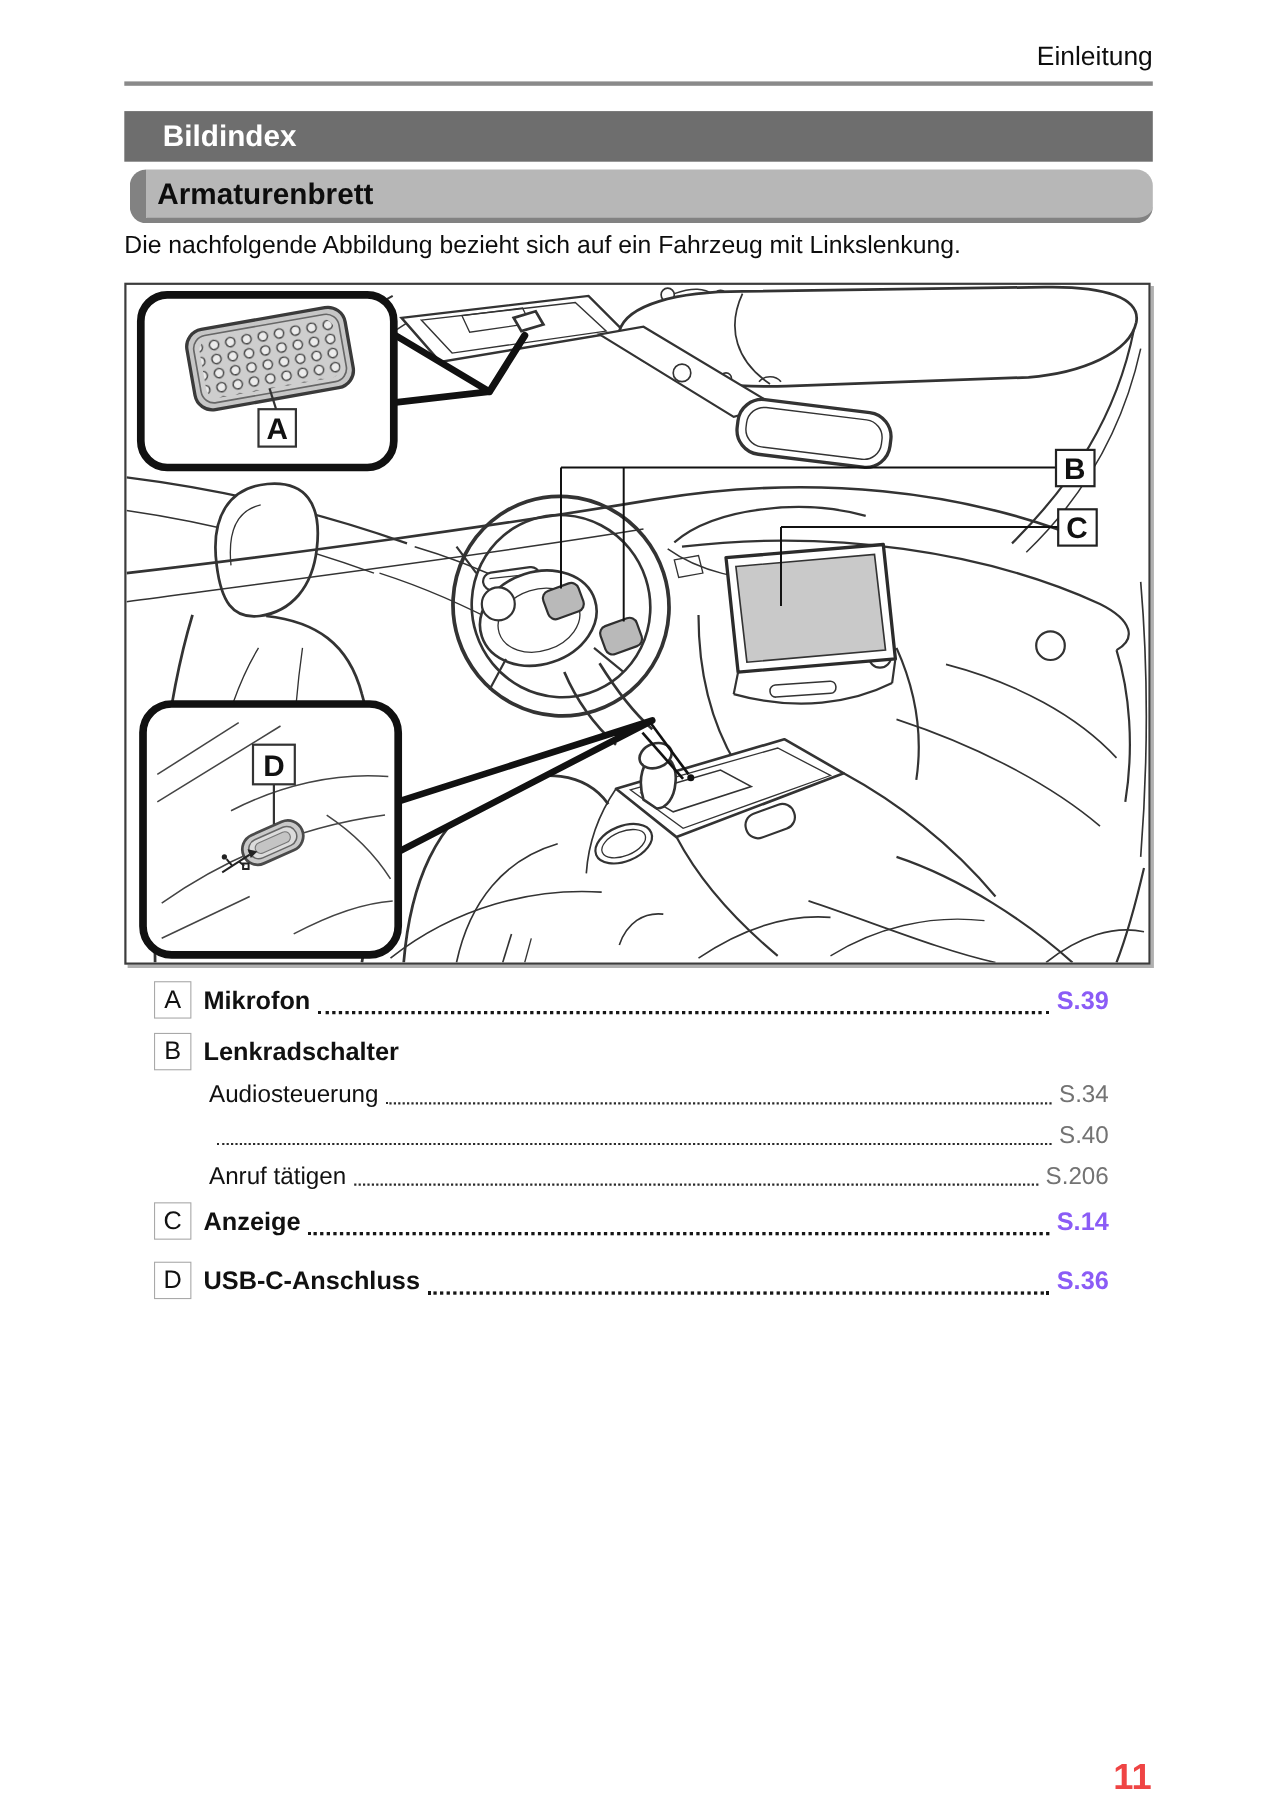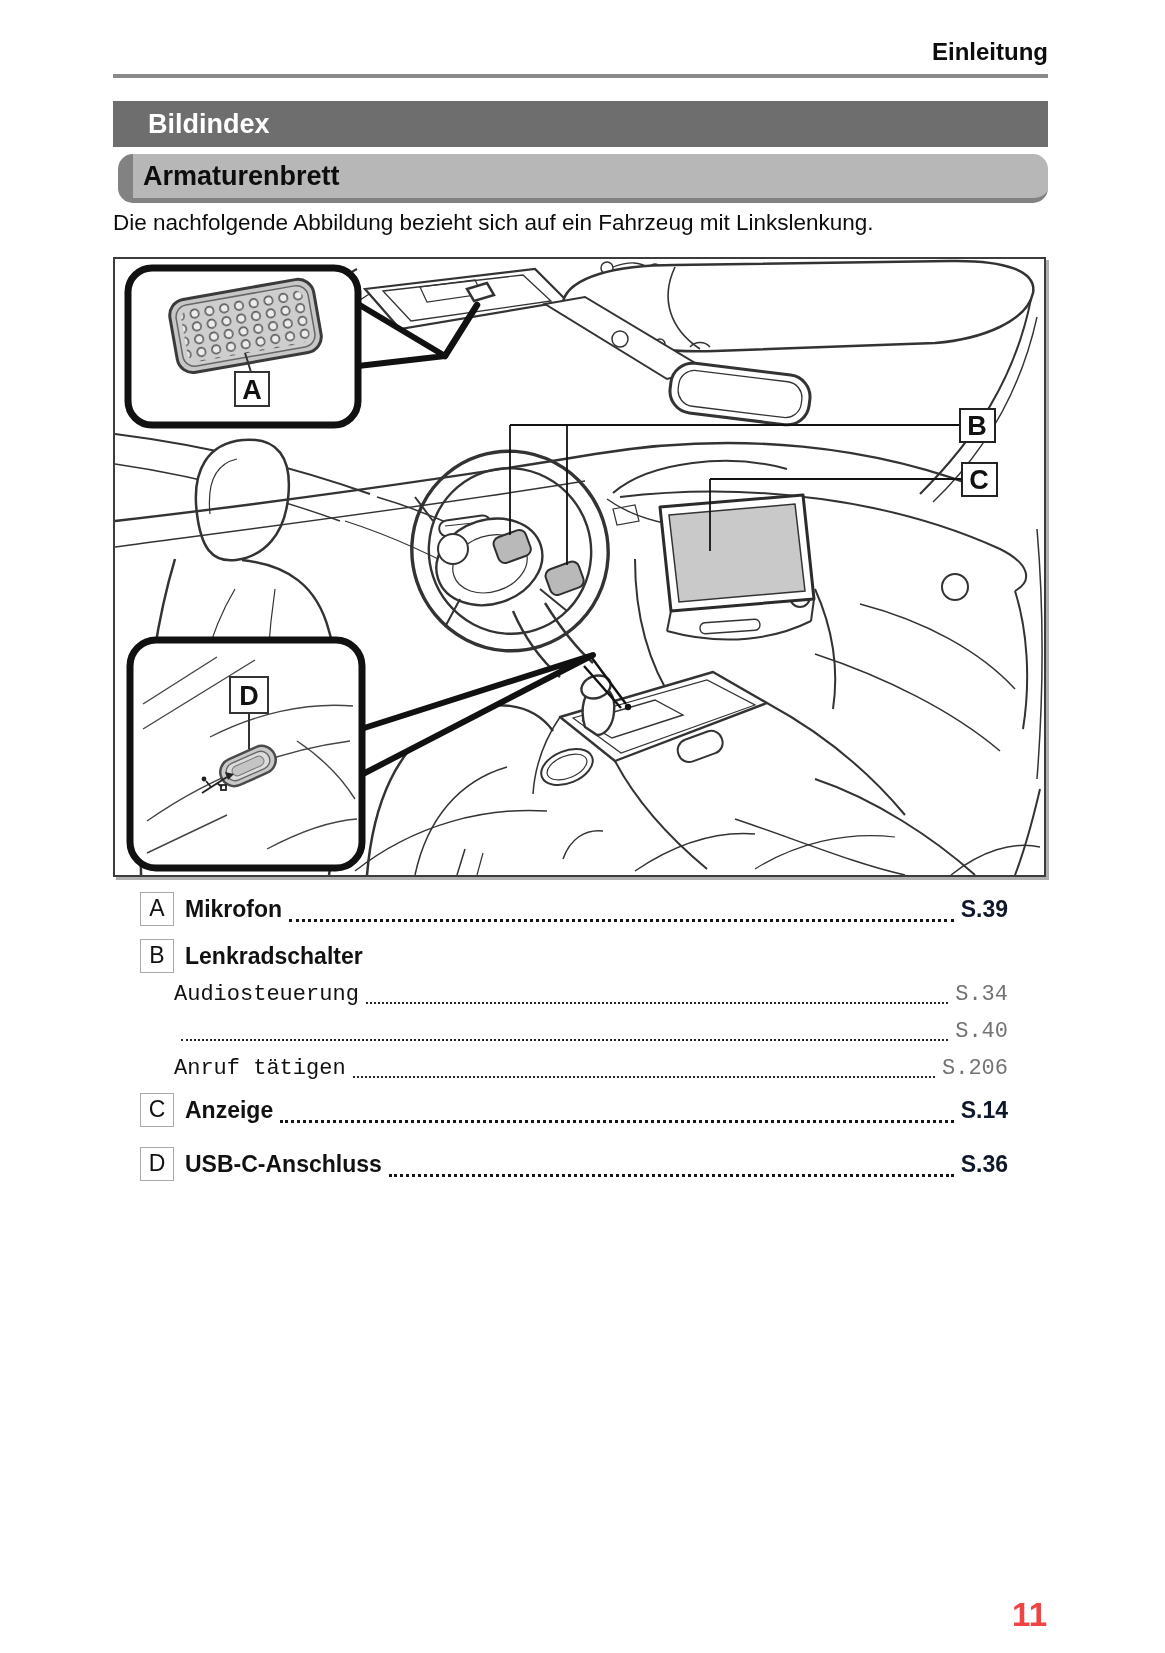--- a/index.html
+++ b/index.html
@@ -1,21 +1,21 @@
 <!DOCTYPE html>
 <html><head>
 <meta charset="utf-8">
 <style>
   html,body{margin:0;padding:0;background:#e8e8e8;}
   .page{
     position:relative;width:1165px;height:1653px;background:#ffffff;
     font-family:"Liberation Sans",sans-serif;color:#111;overflow:hidden;
     margin:0 auto;
   }
-  .running-header{position:absolute;top:38px;right:117px;font-size:24px;font-weight:bold;color:#0d0d0d;}
+  .running-header{position:absolute;top:38px;right:117px;font-size:24px;font-weight:normal;color:#0d0d0d;}
   .header-rule{position:absolute;left:113px;top:74px;width:935px;height:4px;background:#8a8a8a;}
   .banner-dark{
     position:absolute;left:113px;top:101px;width:935px;height:46px;background:#6e6e6e;
     color:#ffffff;font-size:27px;font-weight:bold;line-height:46px;padding-left:35px;
     box-sizing:border-box;
   }
   .banner-light{
     position:absolute;left:118px;top:154px;width:930px;height:49px;background:#b7b7b7;
     border-left:15px solid #828282;border-bottom:5px solid #828282;box-sizing:border-box;
     color:#0d0d0d;font-size:27px;font-weight:bold;line-height:44px;padding-left:10px;border-radius:15px;
@@ -28,22 +28,22 @@
   .index-list{position:absolute;left:140px;top:892px;width:868px;}
   .row{display:flex;align-items:stretch;}
   .row-main{height:34px;}
   .letter-box{
     width:34px;height:34px;border:1.5px solid #a9a9a9;box-sizing:border-box;
     font-size:23px;line-height:31px;text-align:center;color:#111;flex:0 0 auto;margin-right:11px;
   }
   .lbl-main{font-size:23px;font-weight:bold;line-height:34px;white-space:nowrap;}
   .leader{flex:1;border-bottom:3px dotted #161616;margin:0 7px;height:27px;}
   .leader-sub{flex:1;border-bottom:2.5px dotted #2a2a2a;margin:0 7px;height:21px;}
-  .pref{font-size:23px;font-weight:bold;color:#0f172a;line-height:34px;flex:0 0 auto;}
-  .row-sub{height:28px;margin-left:34px;font-family:Liberation Mono, monospace;}
+  .pref{font-size:23px;font-weight:bold;color:#8b5cf6;line-height:34px;flex:0 0 auto;}
+  .row-sub{height:28px;margin-left:50px;}
   .lbl-sub{font-size:22px;line-height:28px;white-space:nowrap;}
   .pref-sub{font-size:22px;color:#737373;line-height:28px;flex:0 0 auto;}
   .mb13{margin-bottom:13px}.mb8{margin-bottom:8px}.mb9{margin-bottom:9px}.mb10{margin-bottom:10px}.mb20{margin-bottom:20px}
   .page-number{position:absolute;top:1596px;right:118px;font-size:33px;font-weight:bold;color:#ef4444;}
   svg text{font-family:"Liberation Sans",sans-serif;}
 </style>
 </head>
 <body>
 
 <div class="page">

